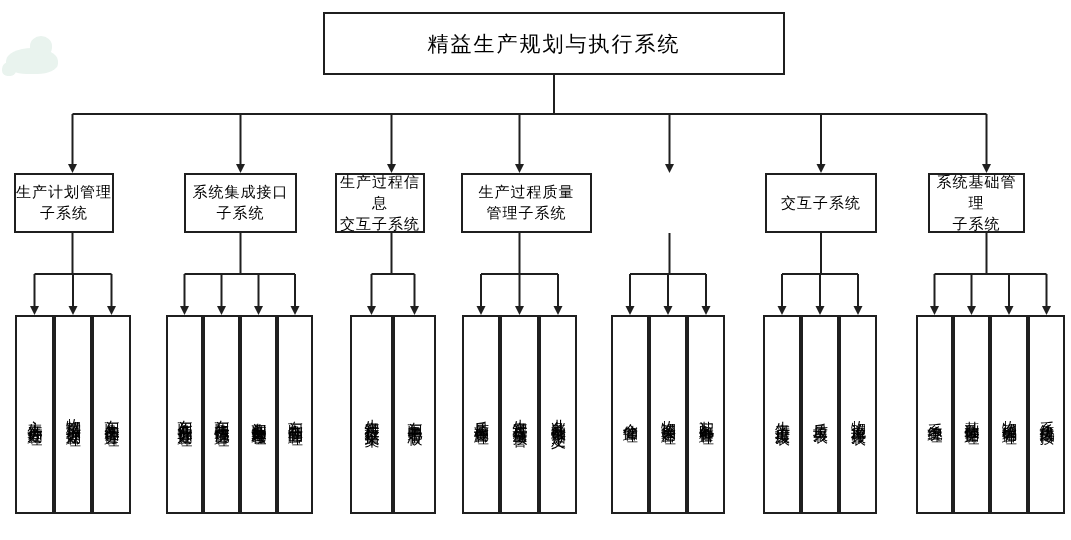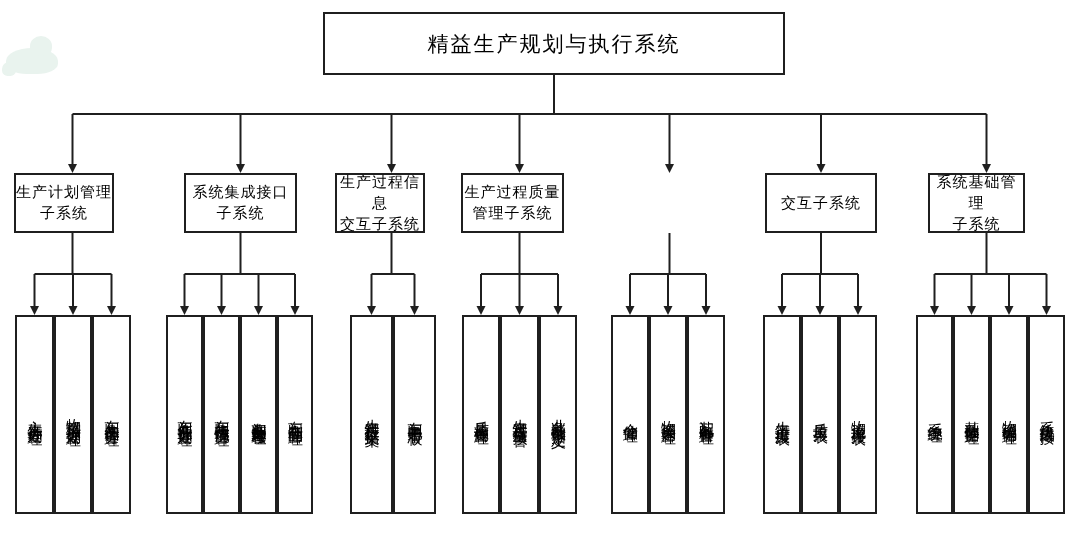--- a/index.html
+++ b/index.html
@@ -144,21 +144,21 @@
     </svg>
 
   <div class="box root">精益生产规划与执行系统</div>
 
   <div class="box l2" style="left:14px;  width:100px">生产计划管理
 子系统</div>
   <div class="box l2" style="left:184px; width:113px">系统集成接口
 子系统</div>
   <div class="box l2" style="left:335px; width:90px">生产过程信息
 交互子系统</div>
-  <div class="box l2" style="left:461px; width:103px">生产过程质量
+  <div class="box l2" style="left:461px; width:131px">生产过程质量
 管理子系统</div>
   <div class="box l2" style="left:765px; width:112px">交互子系统</div>
   <div class="box l2" style="left:928px; width:97px">系统基础管理
 子系统</div>
 
   <div class="box leaf" style="left:15px; width:39px">
       <span>主生产计划管理</span>
     </div>
   <div class="box leaf" style="left:54px; width:38px">
       <span>物料需求计划管理</span>

